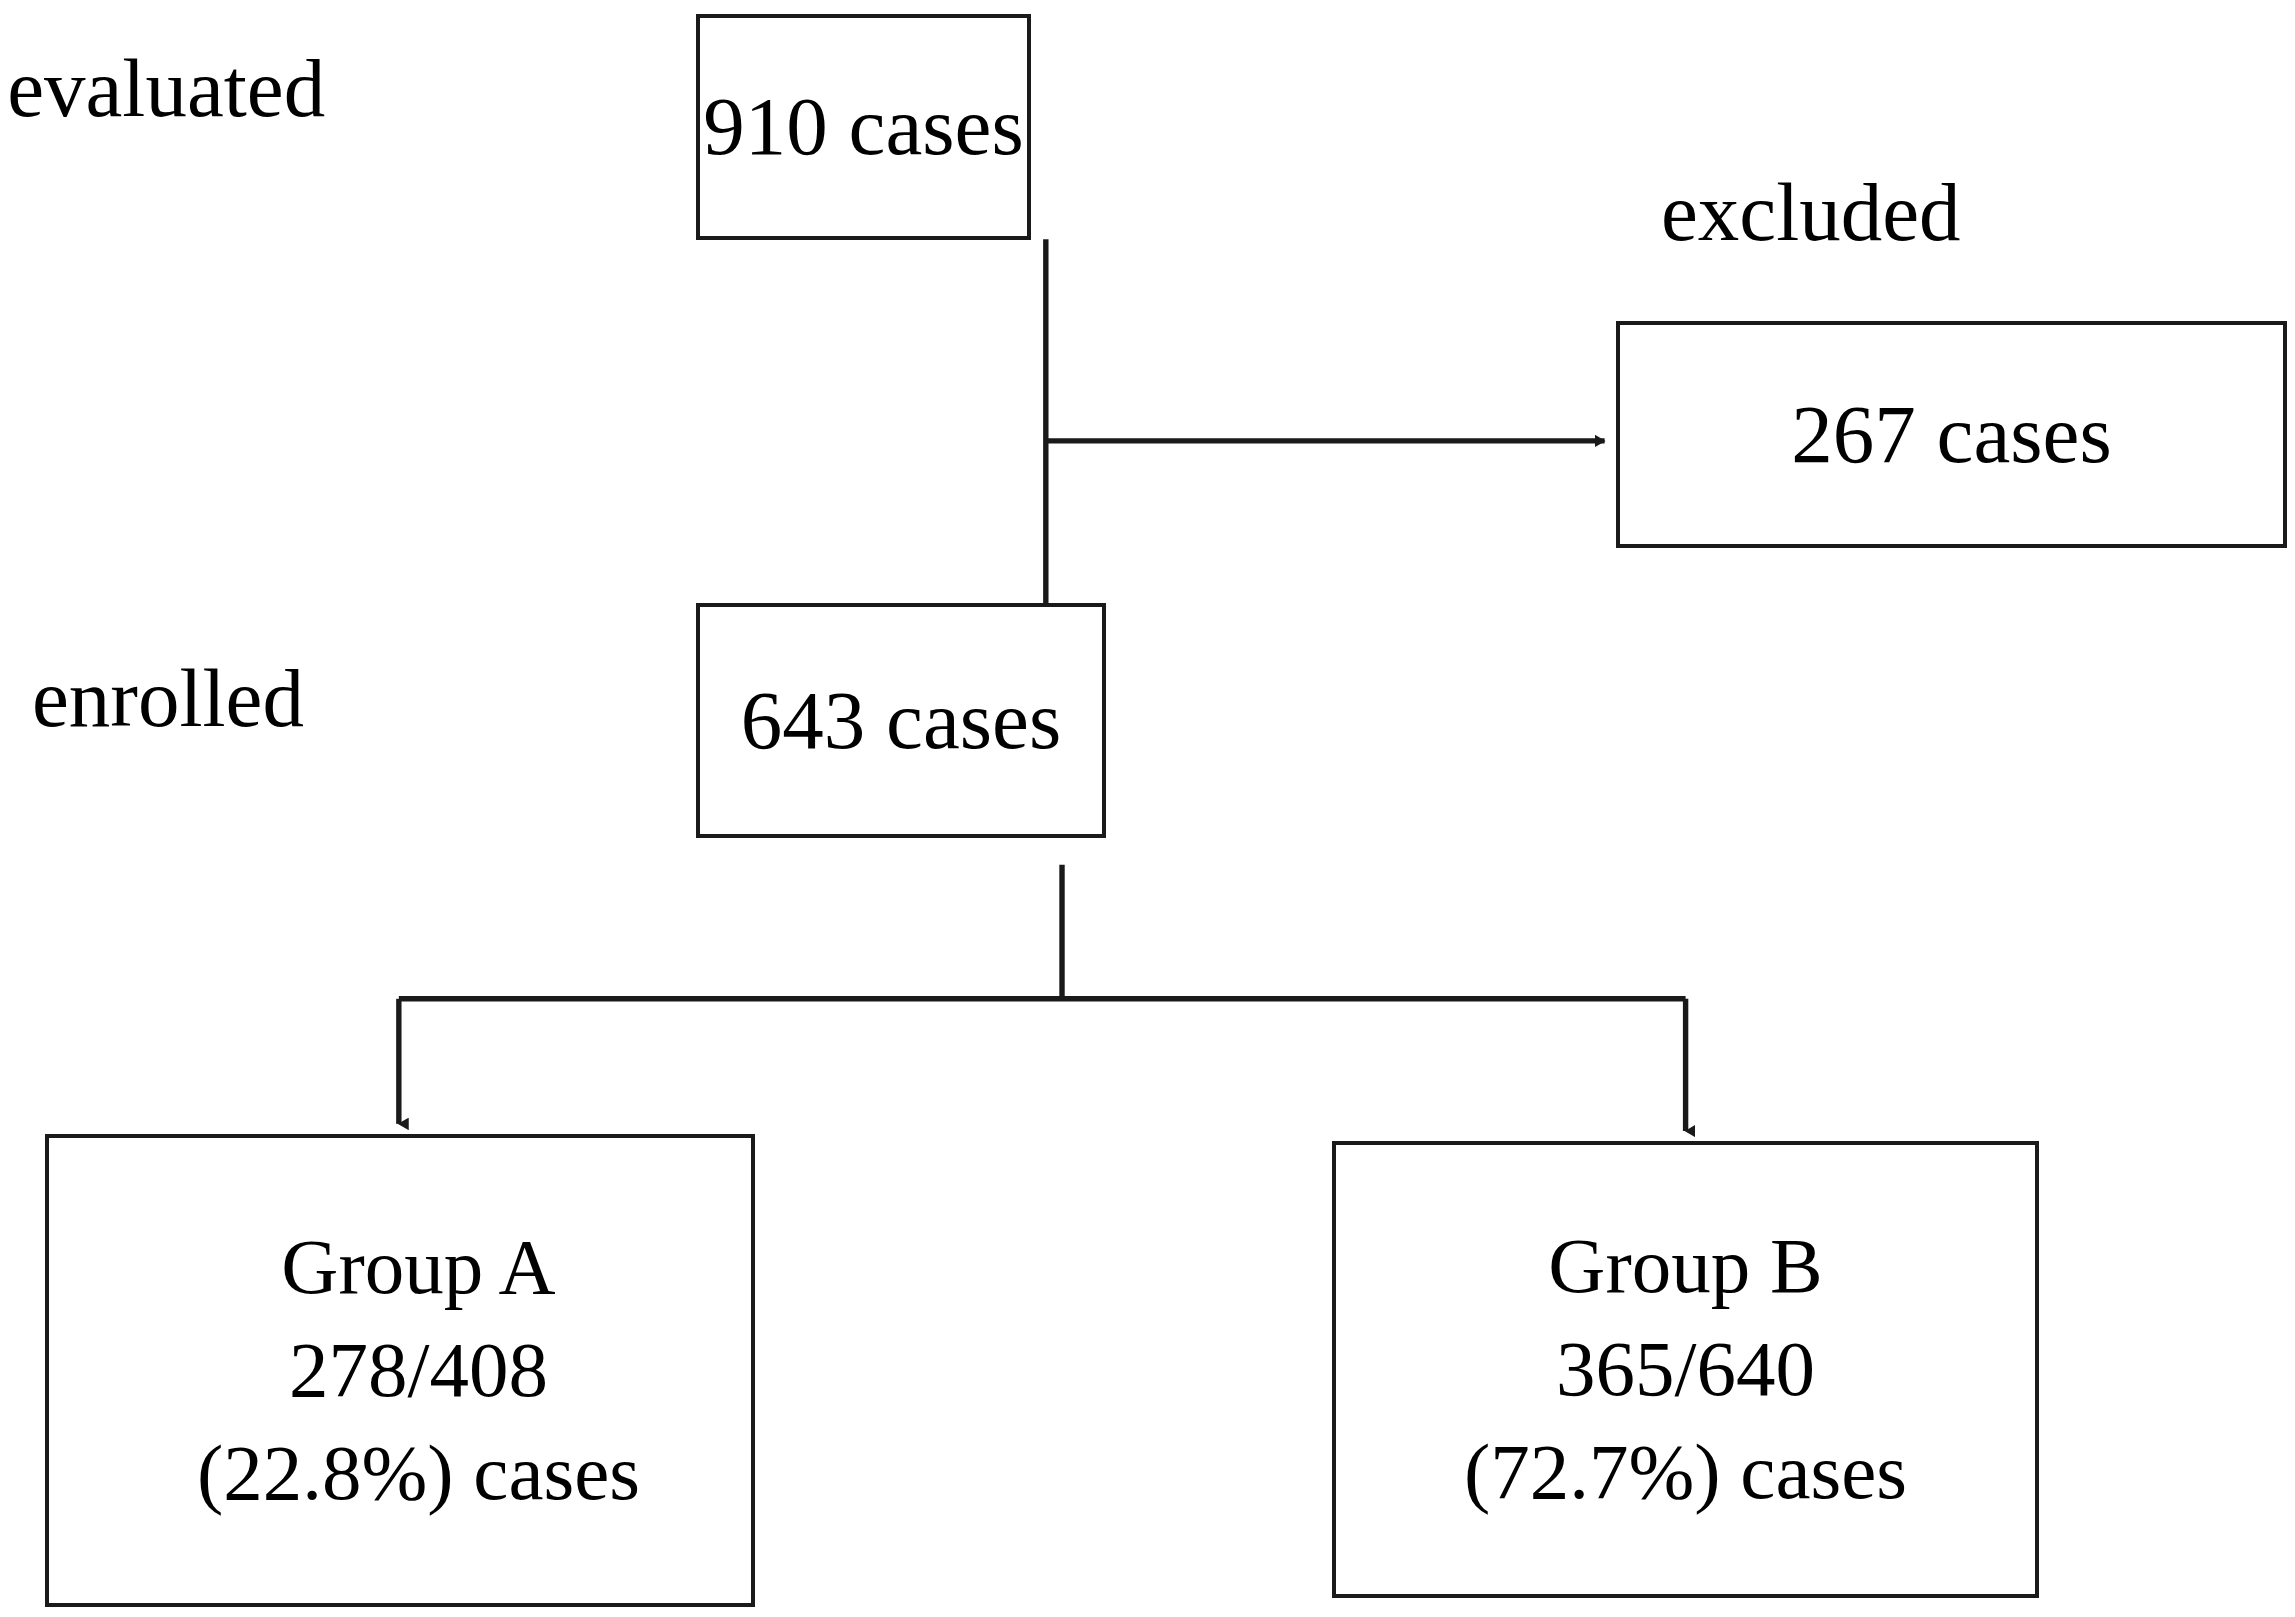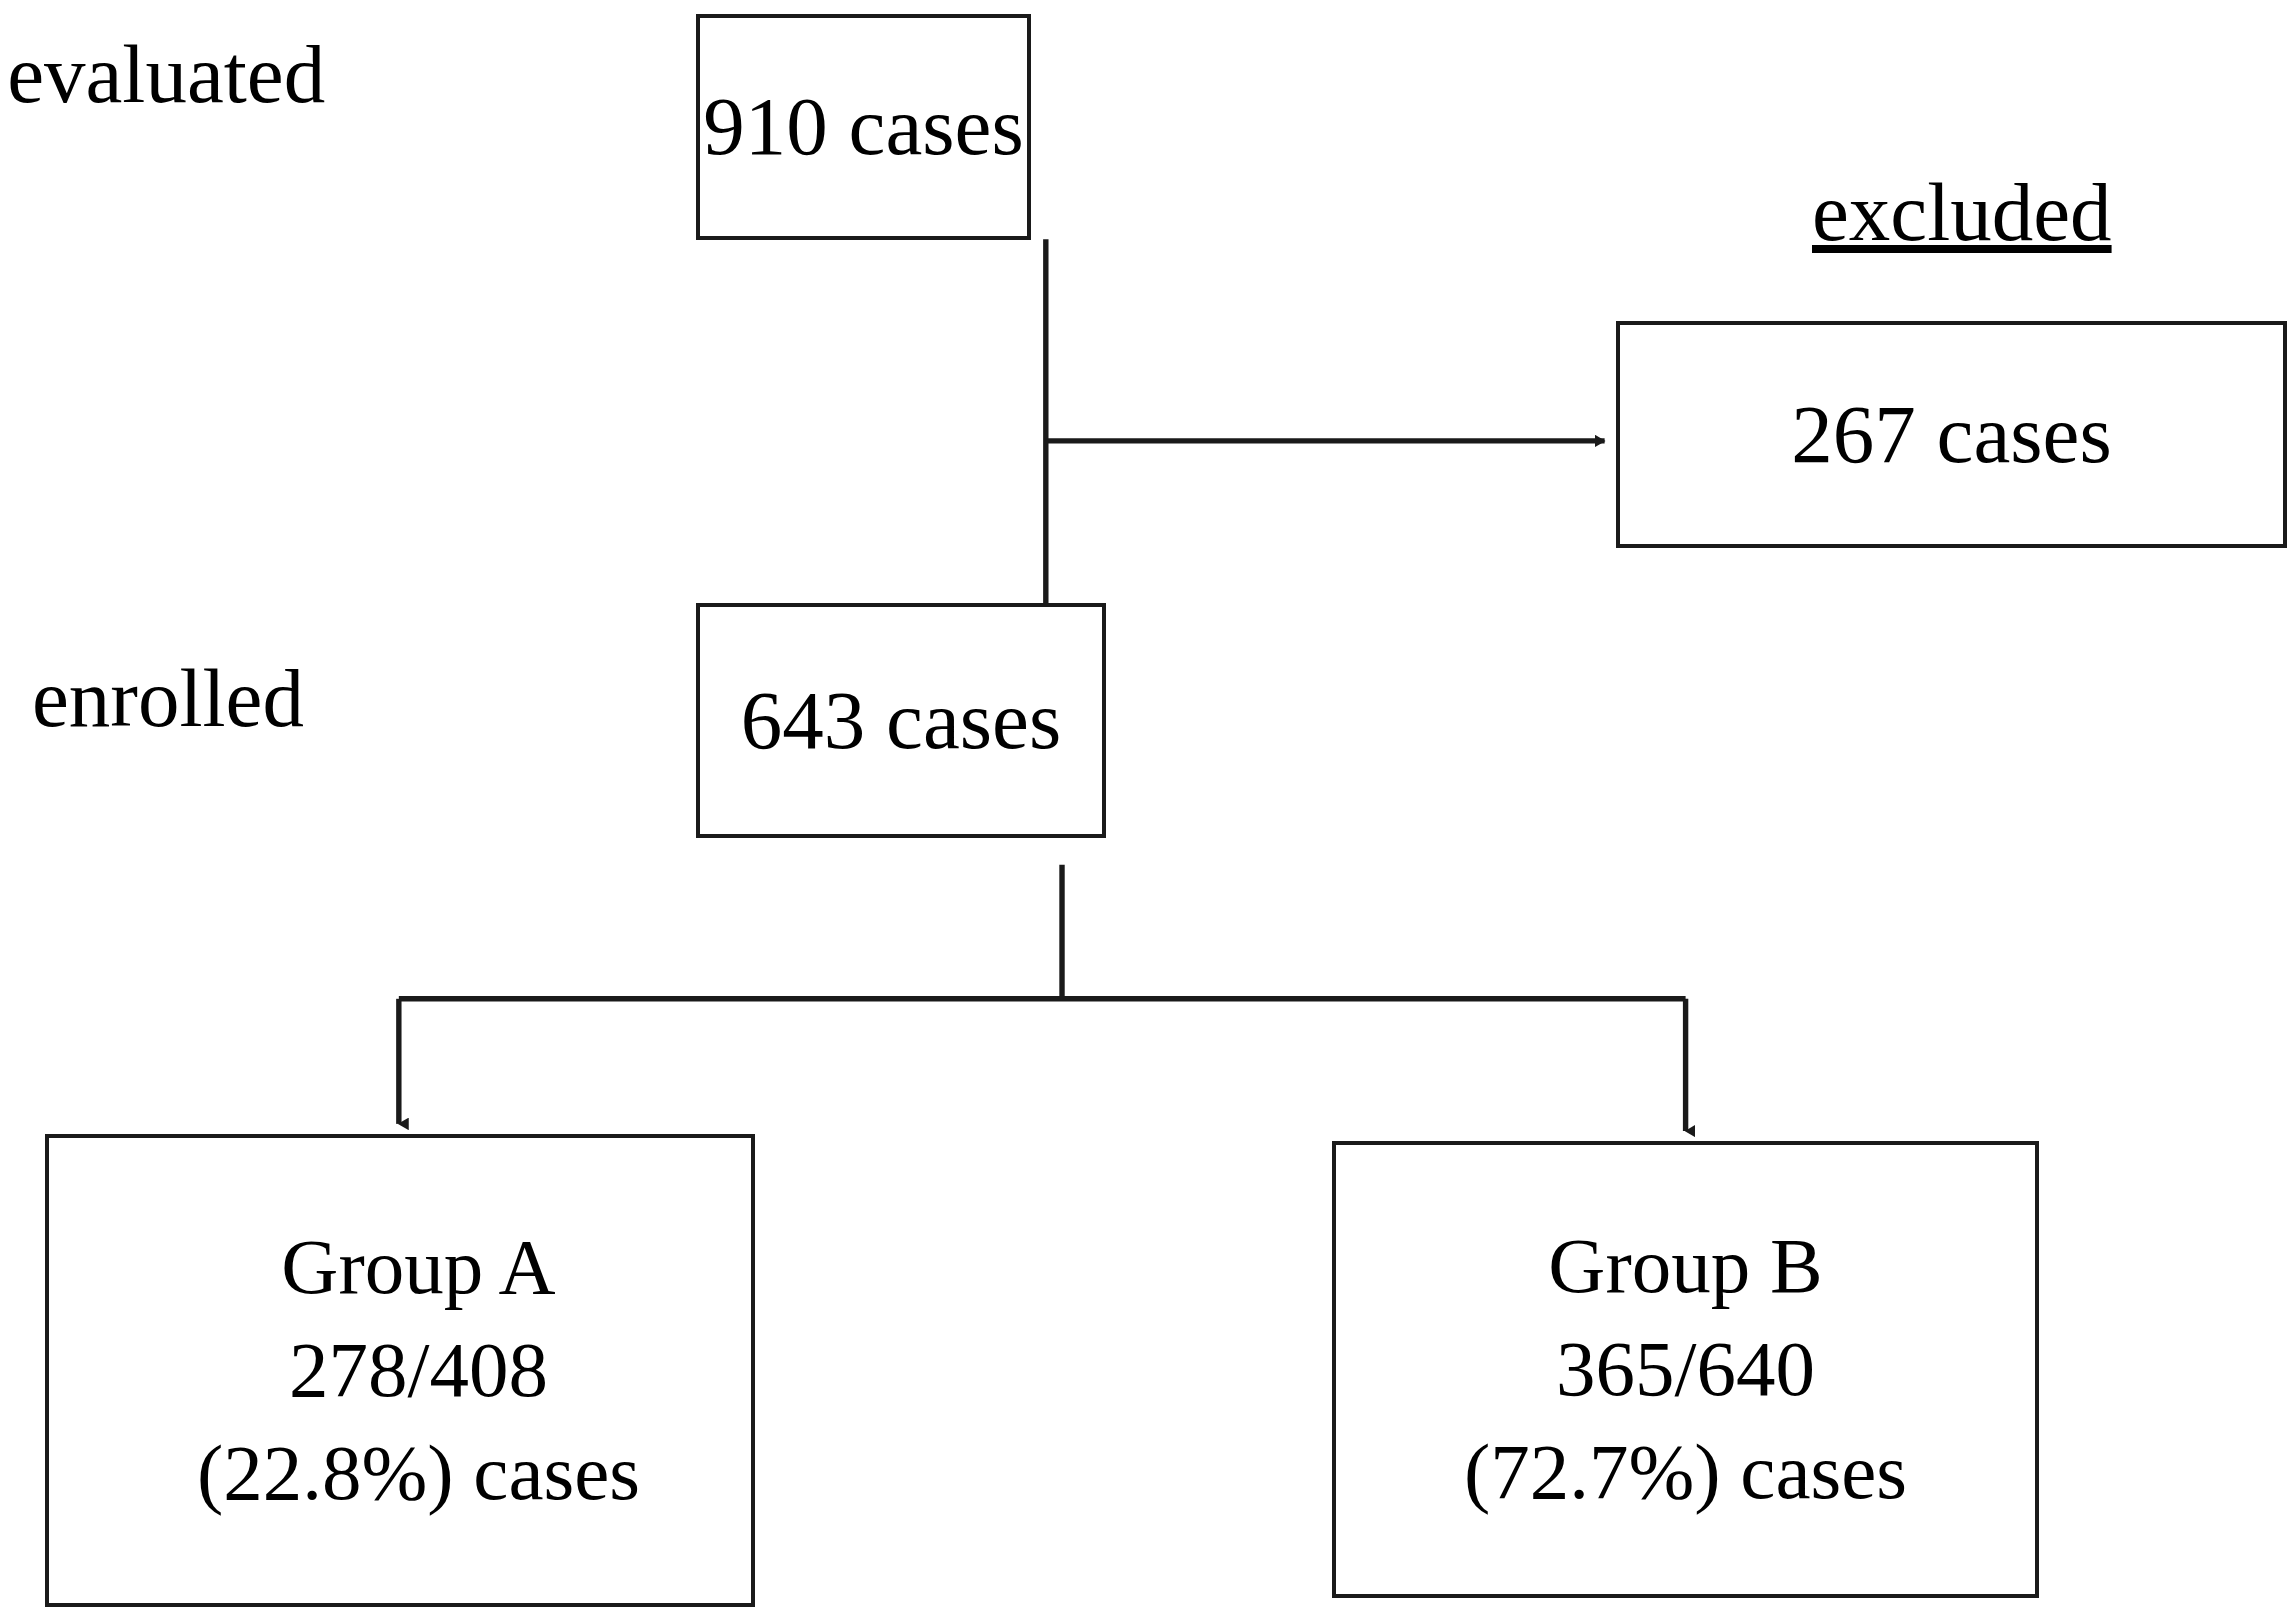--- a/index.html
+++ b/index.html
@@ -74,23 +74,23 @@
     font-size: 79px;
   }
   
   .stage-label {
     position: absolute;
     z-index: 2;
     font-size: 83px;
     line-height: 1;
     white-space: nowrap;
   }
-  #label-evaluated { left: 7.2px;    top: 33px; }
+  #label-evaluated { left: 7.2px;    top: 47px; }
   #label-enrolled  { left: 32px;   top: 657px; }
-  #label-excluded  { left: 1812px; top: 171px; text-decoration: underline; }
+  #label-excluded  { left: 1661px; top: 171px; }
 </style>
 </head>
 <body>
 
 <div id="canvas">
 
   <svg id="connectors" viewBox="0 0 2550 1797" xmlns="http://www.w3.org/2000/svg">
     <defs>
       <marker id="arrowDown" markerWidth="14" markerHeight="12" refX="7" refY="11" orient="auto" markerUnits="userSpaceOnUse">
         <path d="M0,0 L14,0 L7,12 Z" fill="#1a1a1a"></path>

